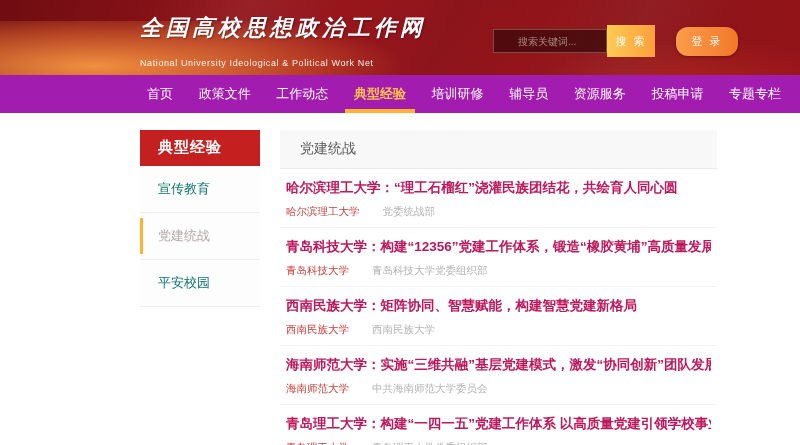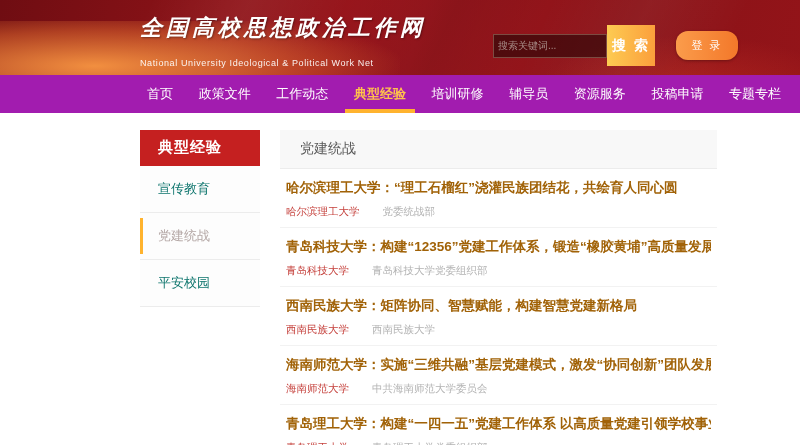--- a/index.html
+++ b/index.html
@@ -17,25 +17,25 @@
   .header .glow2 { position:absolute; right:-40px; bottom:-60px; width:300px; height:100px;
     background:radial-gradient(ellipse at 50% 50%, rgba(220,60,40,0.35) 0%, rgba(160,40,25,0) 70%); }
 
   .logo { position:absolute; left:140px; top:13px; color:#fff; z-index:2; }
   .logo-title { font-family:"DejaVu Serif","Liberation Serif",serif; font-style:italic;
     font-weight:bold; font-size:22px; letter-spacing:4px; text-shadow:1px 1px 2px rgba(0,0,0,0.35); }
   .logo-sub { font-size:9px; letter-spacing:0.6px; margin-top:15px; color:rgba(255,255,255,0.92); }
 
   .search-area { position:absolute; right:62px; top:25px; display:flex; align-items:center; z-index:2; }
   .search-input { width:114px; height:24px; background:rgba(28,4,4,0.55);
-    border:1px solid #7c4b41; color:#e0c8c4; font-size:10px; padding:0 4px; outline:none; }
+    border:1px solid #7c4b41; color:#e0c8c4; font-size:10px; padding:0 24px; outline:none; }
   .search-input::placeholder { color:#a78b86; }
   .btn { border:none; color:#fff; cursor:pointer; letter-spacing:2px; }
-  .btn-search { width:48px; height:41px; font-size:14px;
-    background:linear-gradient(90deg,#fdcb52,#fb9f3c);font-weight:bold; }
+  .btn-search { width:48px; height:32px; font-size:11px;
+    background:linear-gradient(90deg,#fdcb52,#fb9f3c); }
   .btn-login { margin-left:21px; width:62px; height:29px; font-size:11px; border-radius:12px;
     background:linear-gradient(90deg,#fb9c4b,#f3782a); box-shadow:0 1px 3px rgba(0,0,0,0.3); }
 
   
   .nav { height:38px; background:#a21caf; display:flex; align-items:stretch;
     padding:0 14px 0 142px; justify-content:space-between; }
   .nav-item { position:relative; color:#fff; font-size:13px; line-height:38px;
     padding:0 5px; white-space:nowrap; cursor:pointer; }
   .nav-item.active { color:#ffc24b; font-weight:bold; }
   .nav-item.active::after { content:""; position:absolute; left:-4px; right:-4px; bottom:0;
@@ -50,21 +50,21 @@
   .sidebar-item { position:relative; padding:14px 0 14px 18px; font-size:13px; color:#0f766e;
     background:#fdfdfd; border-bottom:1px solid #ececec; cursor:pointer; }
   .sidebar-item.active { color:#b4a7a5; }
   .sidebar-item.active::before { content:""; position:absolute; left:0; top:5px; bottom:5px;
     width:3px; background:#ffb32e; }
 
   .main { width:437px; margin-left:20px; }
   .main-title { background:#f8f8f8; border-bottom:1px solid #ececec; color:#5a5a5a;
     font-size:14px; padding:10px 0 10px 20px; }
   .article { padding:10px 6px 8px 6px; border-bottom:1px solid #f2f2f2; cursor:pointer; }
-  .article-title { font-size:13.5px; font-weight:bold; color:#a16207;
+  .article-title { font-size:13.5px; font-weight:bold; color:#be185d;
     white-space:nowrap; overflow:hidden; }
   .article-meta { margin-top:8px; font-size:10.5px; }
   .article-source { color:#c5413c; margin-right:20px; }
   .article-dept { color:#b3b3b3; }
 </style>
 </head>
 <body>
 
 <div class="header">
   <div class="streaks"></div>

